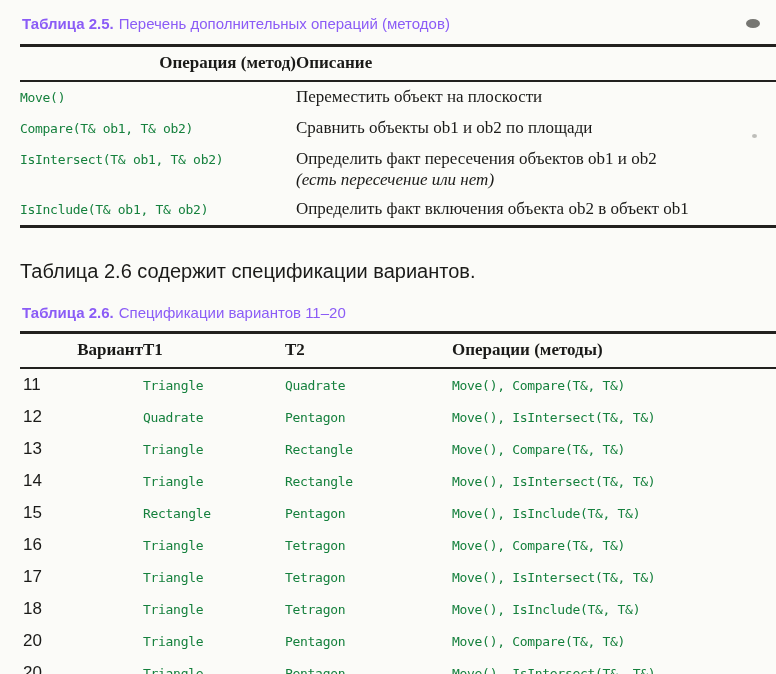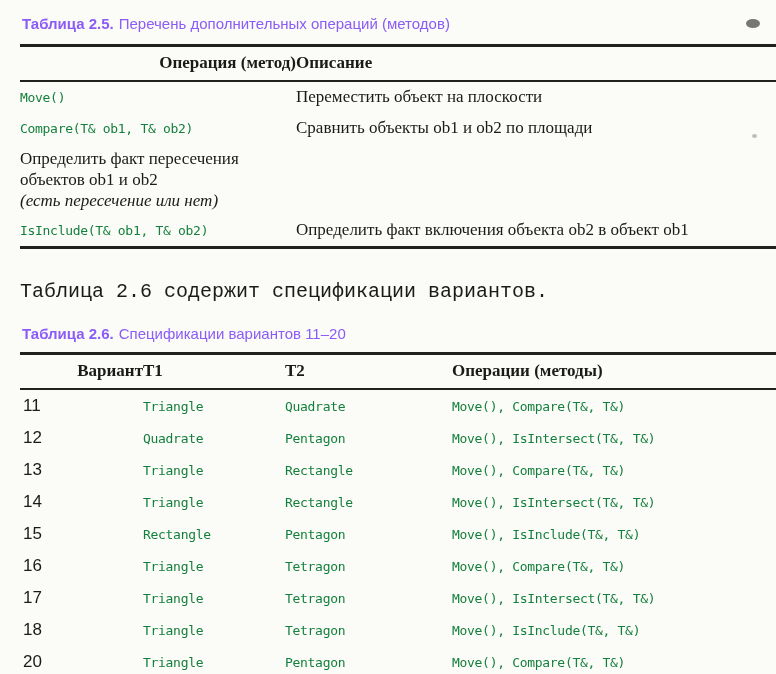--- a/index.html
+++ b/index.html
@@ -55,21 +55,21 @@
   .t26 .mono { line-height: 21px; }
   .serif {
     font-family: "Liberation Serif", serif;
     font-size: 17px; line-height: 21px;
   }
   .serif .line2 { display: block; font-style: italic; }
   .num { font-family: Liberation Sans, sans-serif; font-size: 17px; line-height: 21px; padding-left: 3px; }
   .hcell.first { padding-left: 2px; text-align: right; }
 
   .para {
-    font-family: Liberation Mono, monospace;
+    font-family: Liberation Sans, sans-serif;
     font-size: 20px; line-height: 26px;
     margin: 30px 0 0 20px;
     color: #1b1b19;
   }
 
   .speck { position: absolute; background: #4a4a46; border-radius: 50%; opacity: 0.75; }
   .speck.s1 { left: 746px; top: 5px; width: 14px; height: 9px; }
   .speck.s2 { left: 752px; top: 120px; width: 5px; height: 4px; opacity: 0.35; }
 </style>
 </head>
@@ -86,20 +86,21 @@
     </div>
     <div class="row">
       <div class="mono">Move()</div>
       <div class="serif">Переместить объект на плоскости</div>
     </div>
     <div class="row">
       <div class="mono">Compare(T&amp; ob1, T&amp; ob2)</div>
       <div class="serif">Сравнить объекты ob1 и ob2 по площади</div>
     </div>
     <div class="row">
+      <div class="mono">IsIntersect(T&amp; ob1, T&amp; ob2)</div>
       <div class="serif"><span>Определить факт пересечения объектов ob1 и ob2</span><span class="line2">(есть пересечение или нет)</span></div>
     </div>
     <div class="row">
       <div class="mono">IsInclude(T&amp; ob1, T&amp; ob2)</div>
       <div class="serif">Определить факт включения объекта ob2 в объект ob1</div>
     </div>
   </div>
 
   <p class="para">Таблица 2.6 содержит спецификации вариантов.</p>
 

